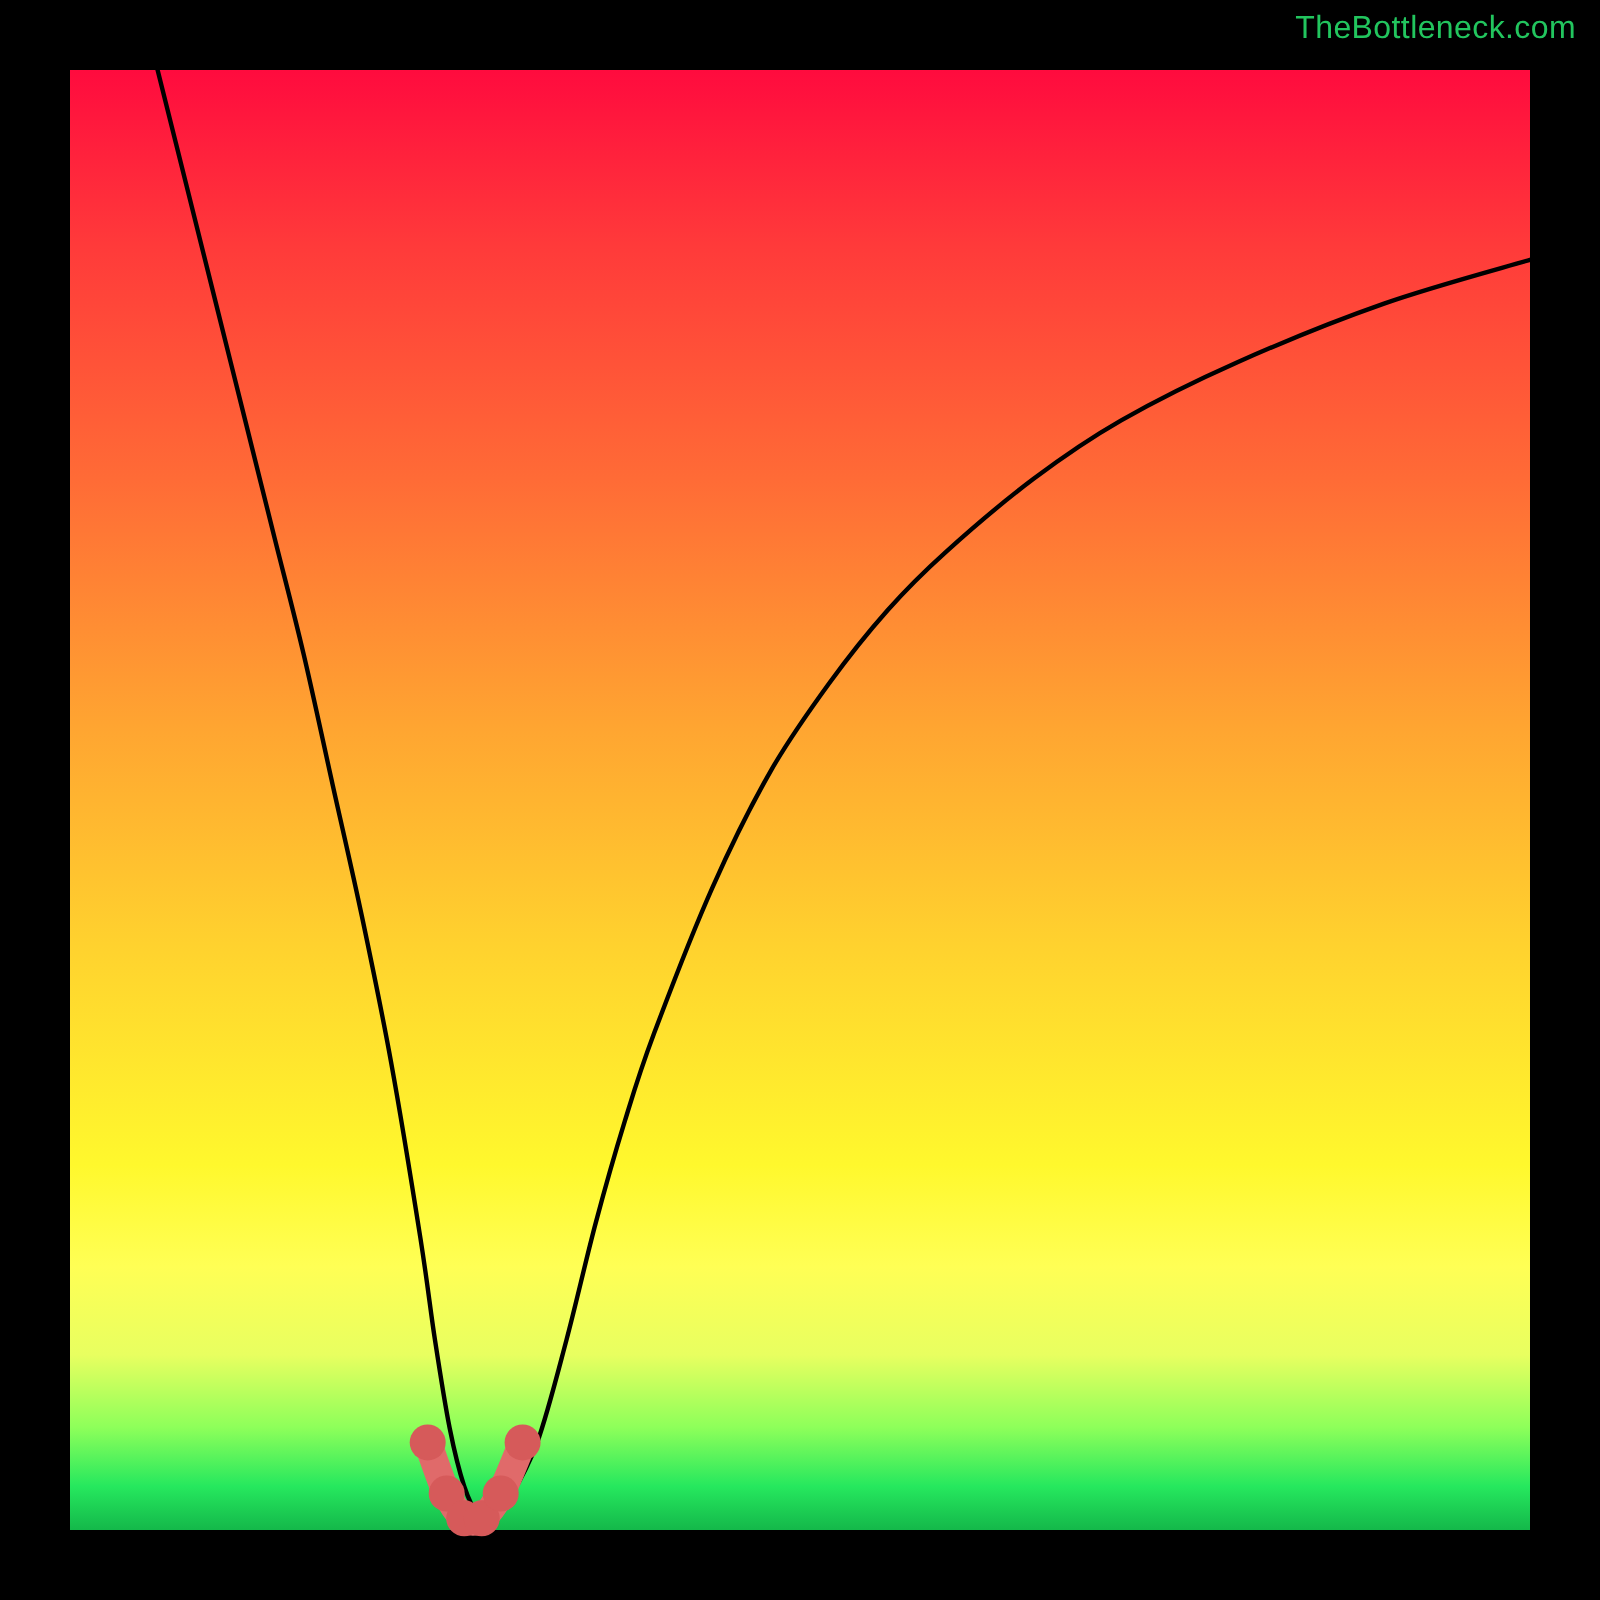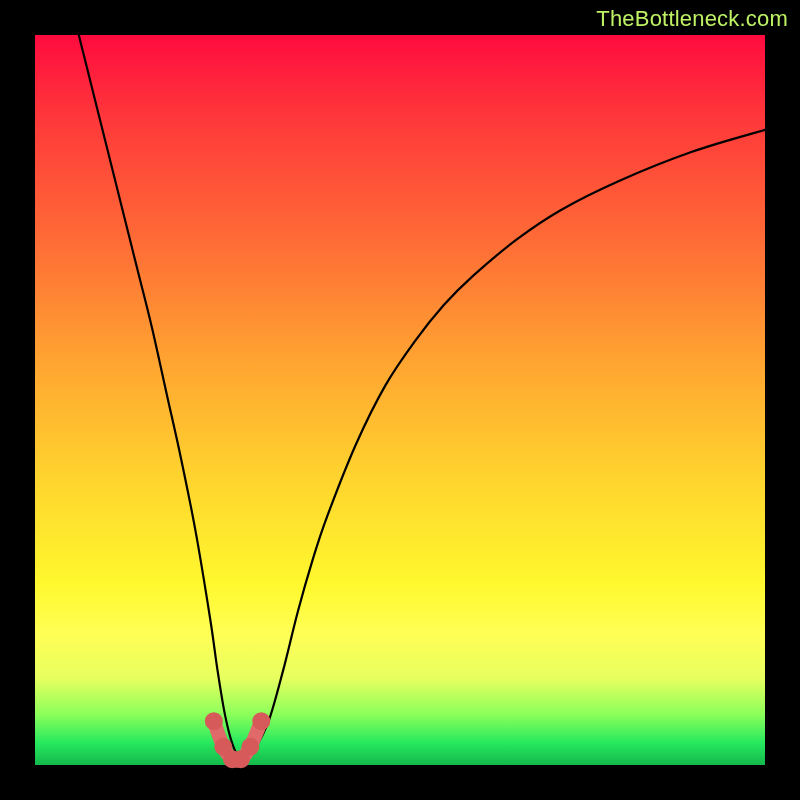--- a/index.html
+++ b/index.html
@@ -39,22 +39,22 @@
   svg.curve {
     position: absolute;
     left: 0; top: 0;
     width: 730px; height: 730px;
     overflow: visible;
   }
   .watermark {
     position: absolute;
     top: 6px;
     right: 12px;
-    color: #bef264;
-    font-size: 22px;
+    color: #22c55e;
+    font-size: 16px;
     letter-spacing: 0.2px;
     user-select: none;
   }
 </style>
 </head>
 <body>
 
 <div class="frame">
   <div class="plot">
     <svg class="curve" viewBox="0 0 730 730">

